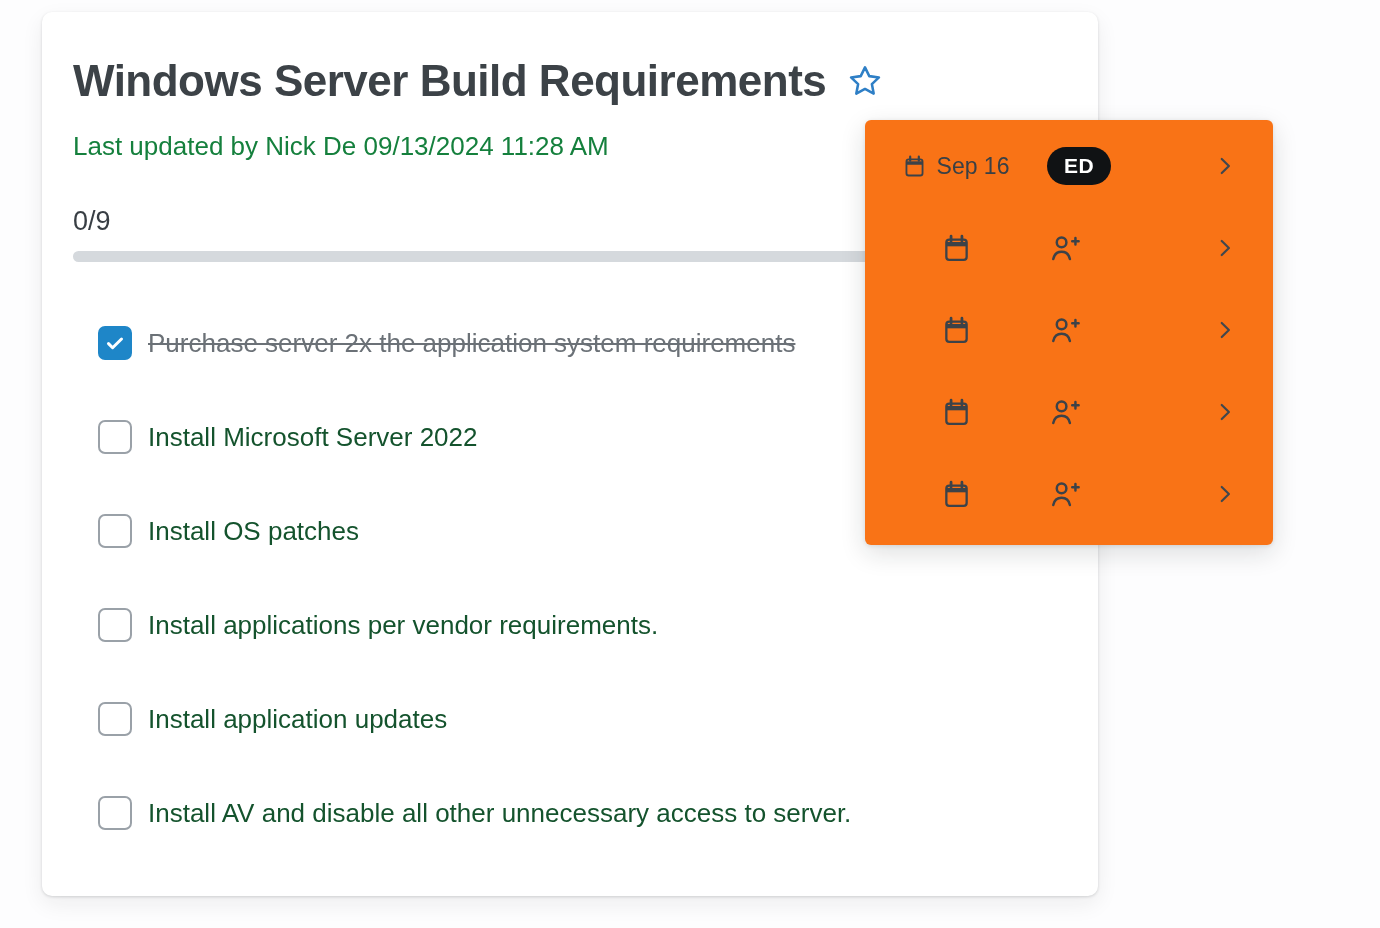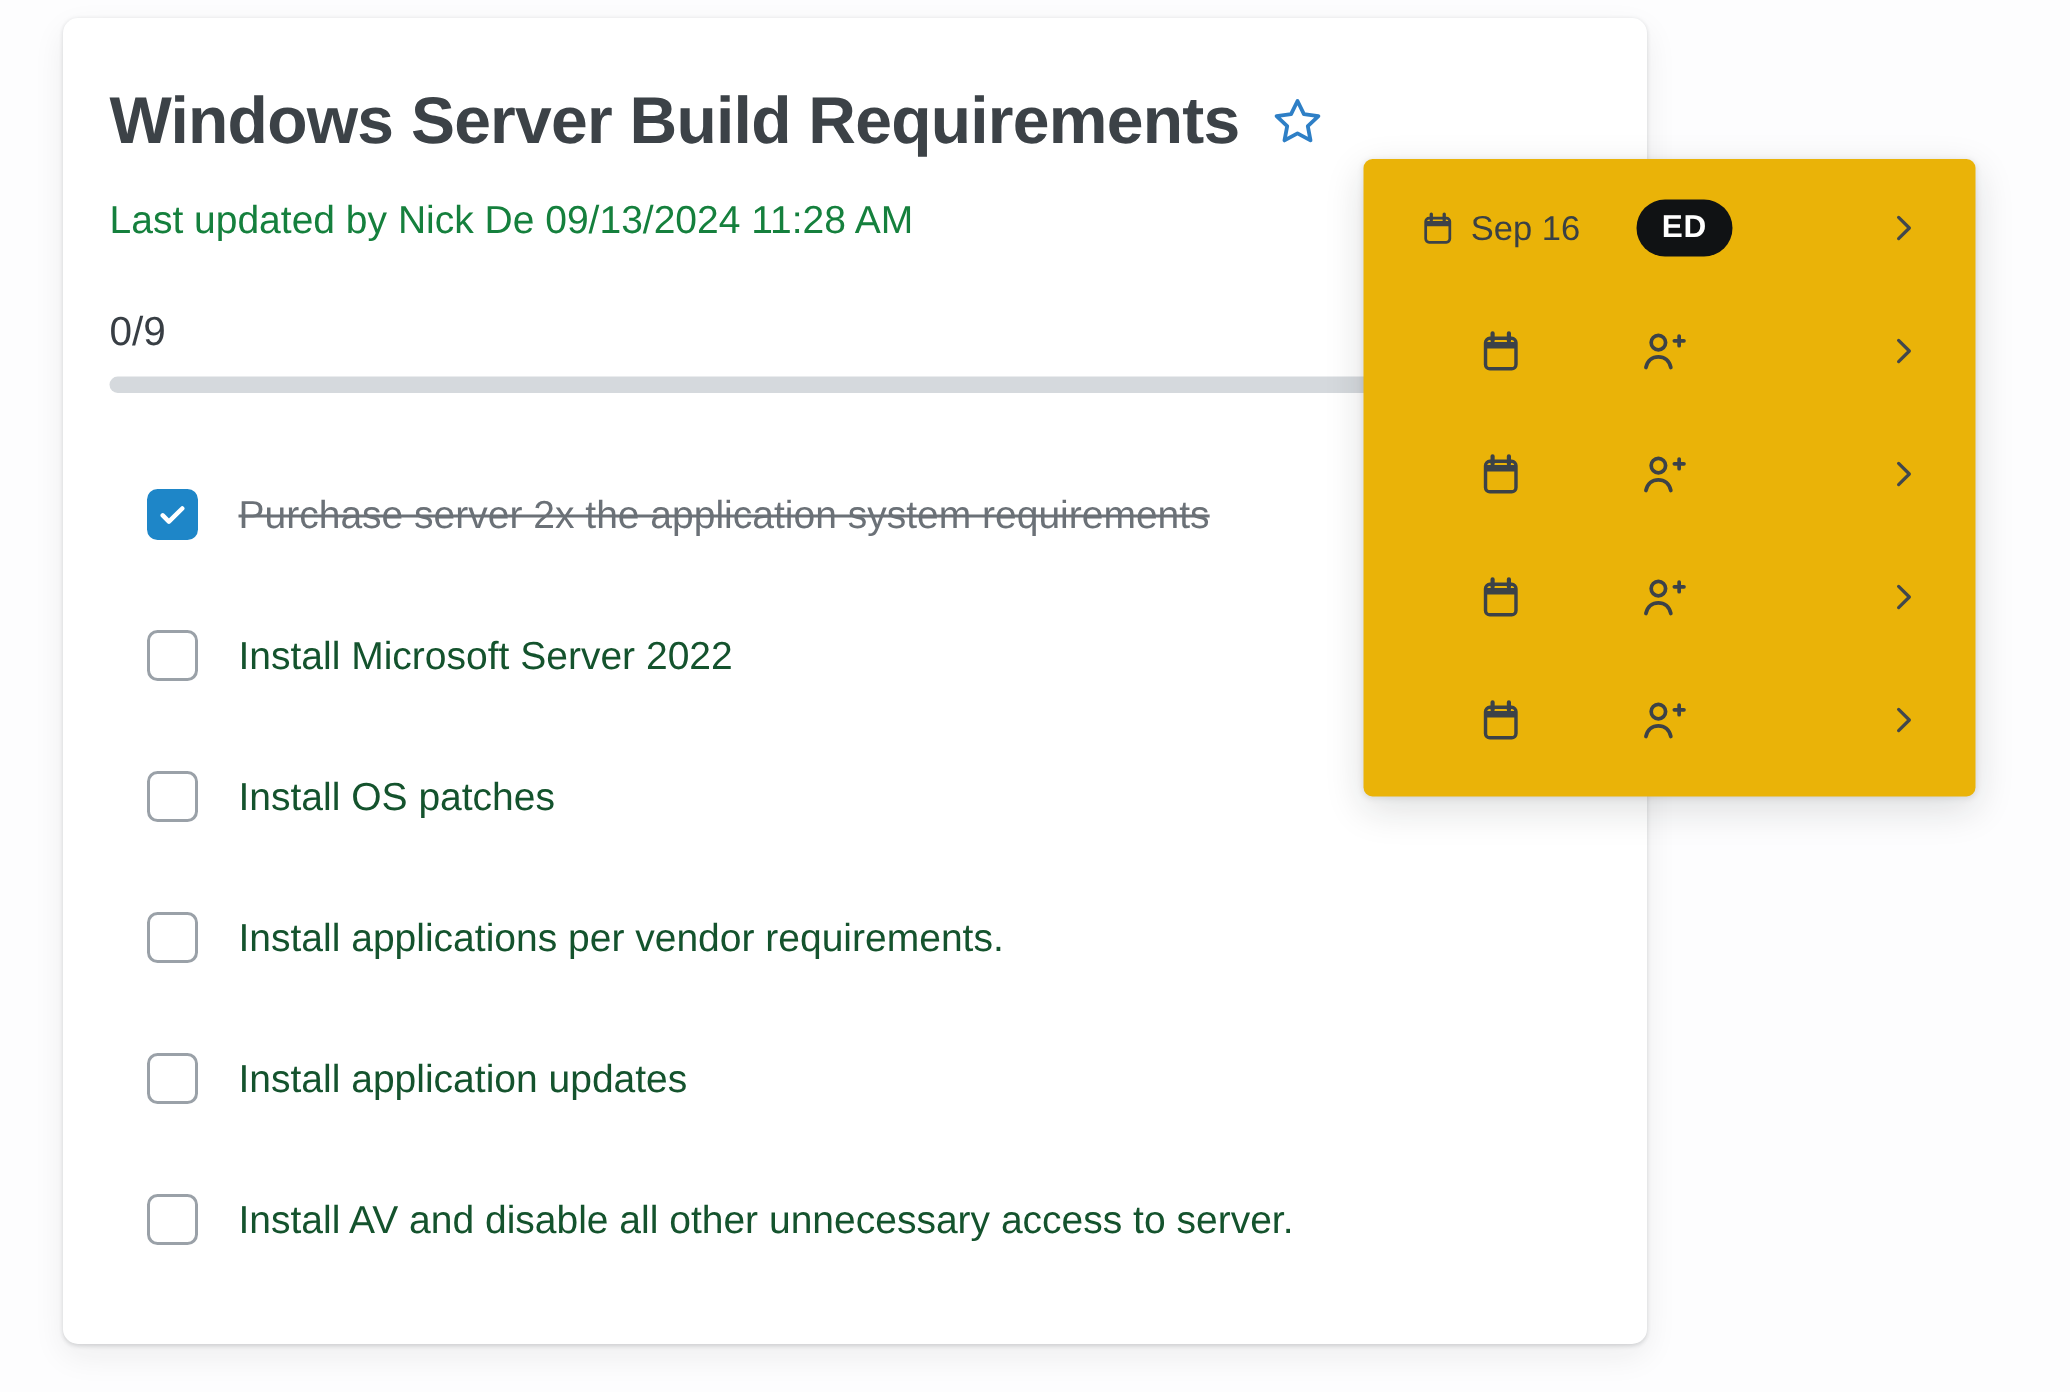--- a/index.html
+++ b/index.html
@@ -66,21 +66,21 @@
     width: 0%;
     height: 100%;
     border-radius: 6px;
     background: #1e86c8;
   }
 
   .checklist { margin-top: 64px; }
   .check-row {
     display: flex;
     align-items: center;
-    gap: 27px;
+    gap: 16px;
     padding-left: 25px;
     margin-bottom: 60px;
     min-height: 34px;
     white-space: nowrap;
   }
   .checkbox {
     width: 34px; height: 34px;
     border: 2px solid #9aa1a8;
     border-radius: 7px;
     background: #fff;
@@ -96,28 +96,27 @@
   .check-label { font-size: 26px; color: #14532d; }
   .check-label.struck {
     color: #6b7177;
     text-decoration: line-through;
     text-decoration-thickness: 2px;
   }
 
   
   .panel {
     position: absolute;
-    left: 865px; top: 106px;
+    left: 865px; top: 120px;
     width: 408px; height: 425px;
-    background: #eab308;
+    background: #f97316;
     border-radius: 6px;
     box-shadow: 0 8px 26px rgba(20,25,30,.14), 0 1px 4px rgba(20,25,30,.10);
     padding-top: 5px;
     z-index: 5;
-    margin-left: 44px;
   }
   .panel-row {
     height: 82px;
     display: grid;
     grid-template-columns: 1fr 130px 96px;
     align-items: center;
   }
   .date-cell { display: flex; align-items: center; justify-content: center; gap: 11px; cursor: pointer; }
   .date-text { font-size: 23px; font-weight: 500; color: #3a4045; }
   .assignee-cell { display: flex; justify-content: flex-start; }

